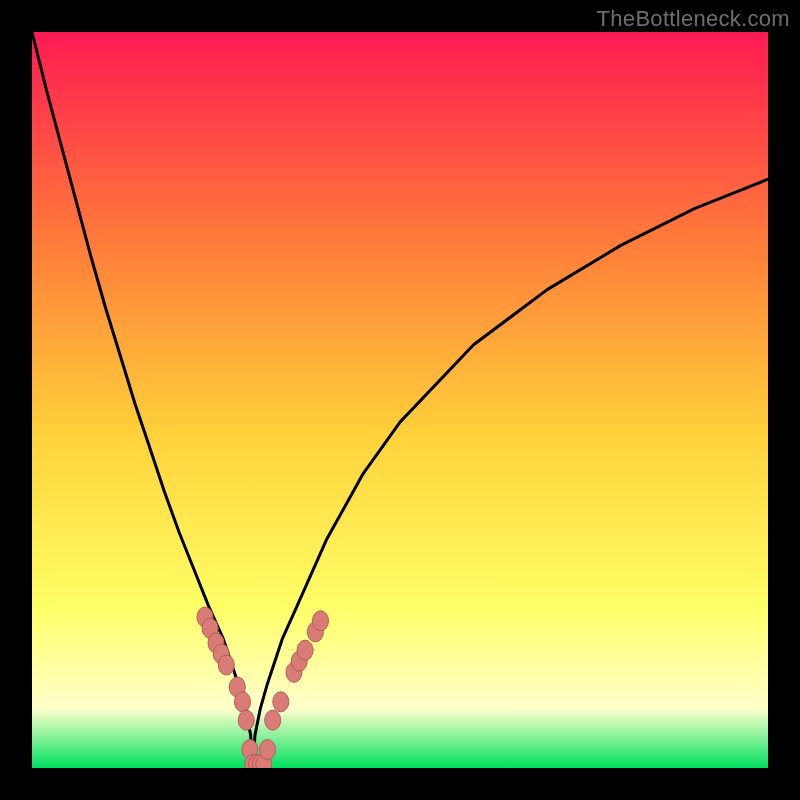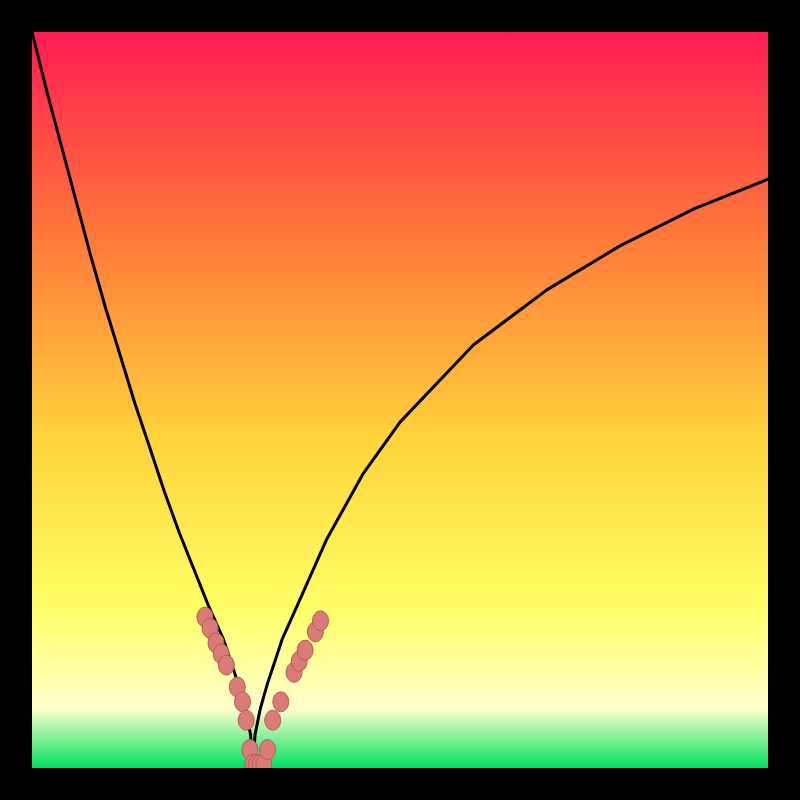--- a/index.html
+++ b/index.html
@@ -31,20 +31,21 @@
     color: #6e6e6e;
     font-size: 22px;
     letter-spacing: 0.3px;
     font-weight: 500;
   }
 </style>
 </head>
 <body>
 
 <div class="stage">
+  <div class="watermark">TheBottleneck.com</div>
   <svg class="plot" viewBox="0 0 736 736" preserveAspectRatio="none">
     <defs>
       <linearGradient id="bg-grad" x1="0" y1="0" x2="0" y2="1">
         <stop id="g0" offset="0%" stop-color="#ff1a52"></stop>
         <stop id="g1" offset="28%" stop-color="#ff7a3a"></stop>
         <stop id="g2" offset="55%" stop-color="#ffd23a"></stop>
         <stop id="g3" offset="78%" stop-color="#ffff66"></stop>
         <stop id="g4" offset="92%" stop-color="#ffffcc"></stop>
         <stop id="g5" offset="100%" stop-color="#00e060"></stop>
       </linearGradient>

